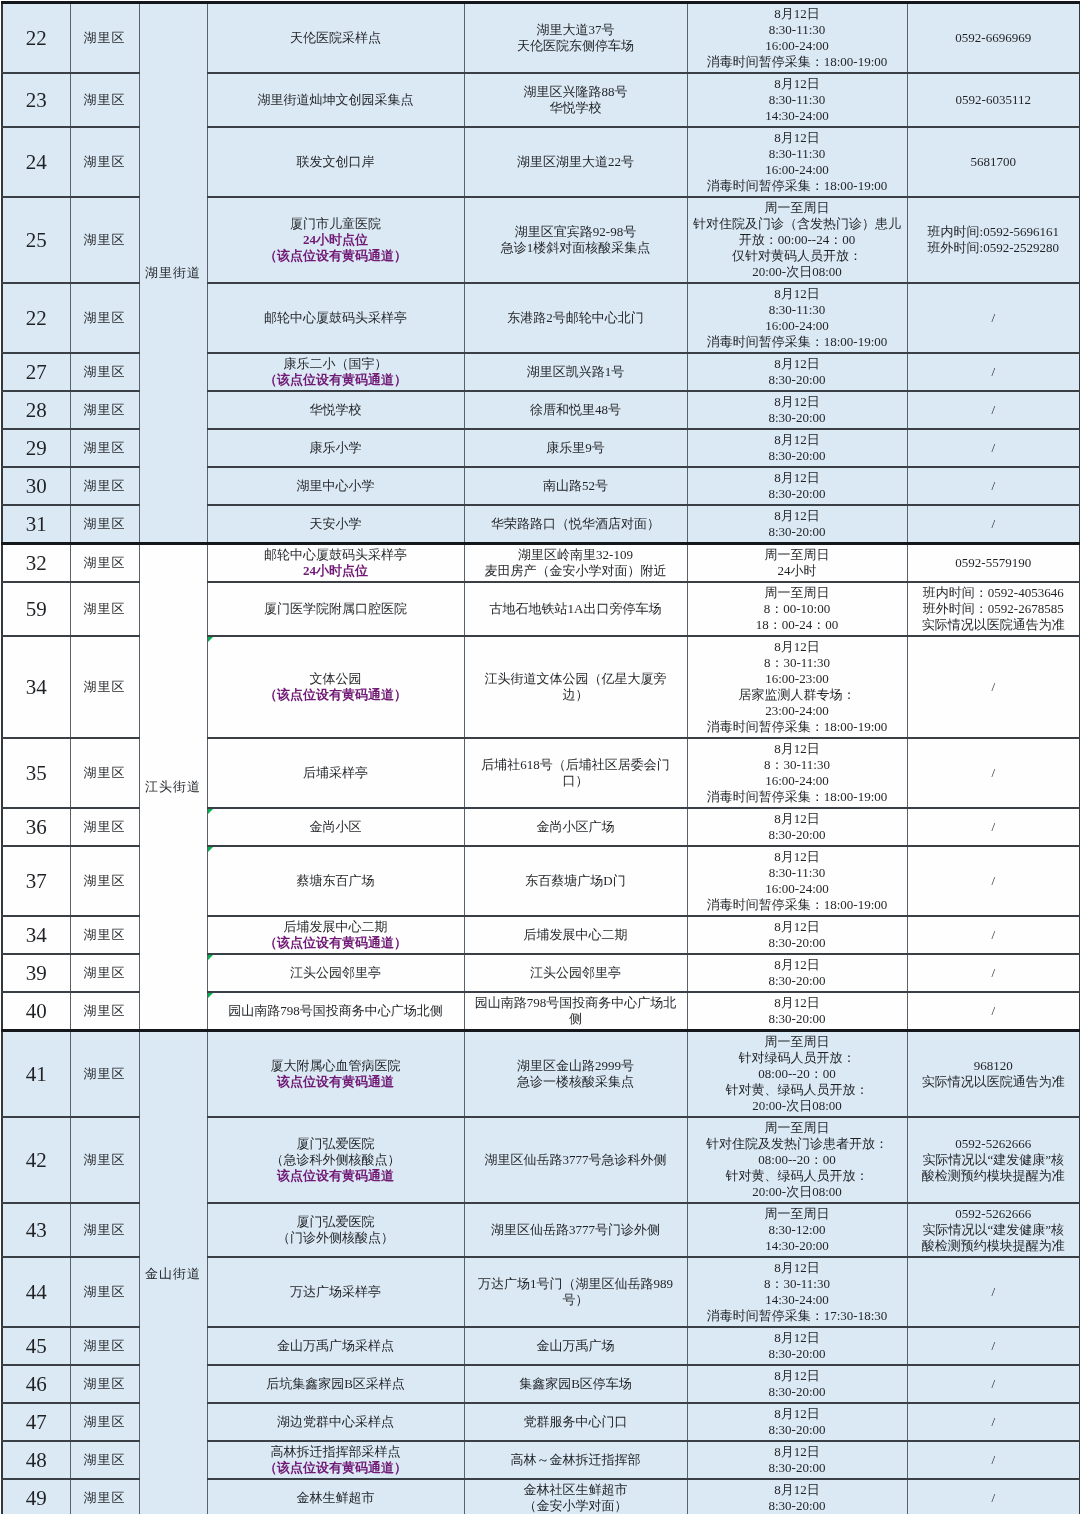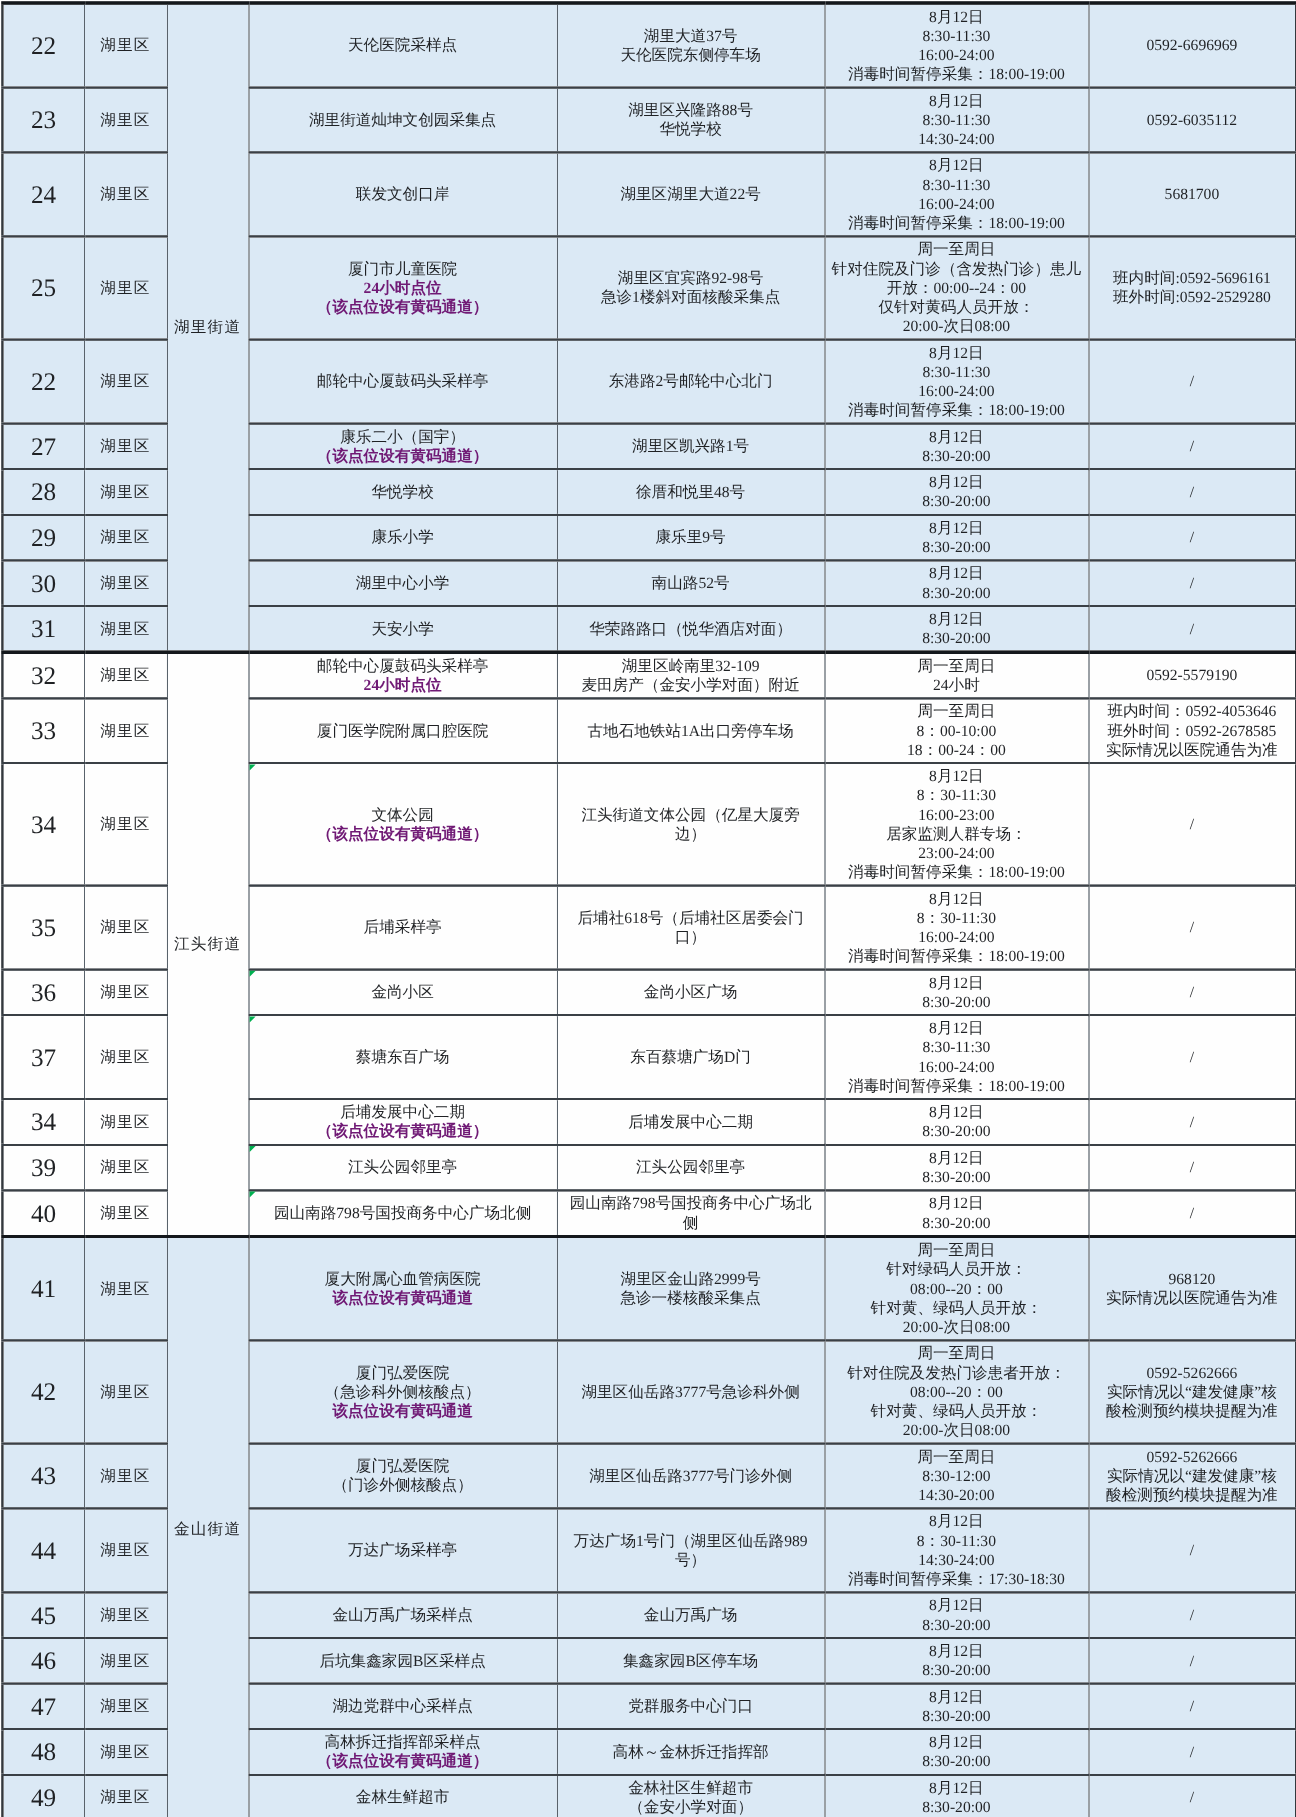--- a/index.html
+++ b/index.html
@@ -286,21 +286,21 @@
           <td class="c-time">
             <div class="ln">周一至周日</div>
             <div class="ln">24小时</div>
           </td>
           <td class="c-phone">
             <div class="ln">0592-5579190</div>
           </td>
         </tr>
         <tr class="g-white">
           <td class="c-num">
-            <div class="ln">33</div>
+            <div class="ln">59</div>
           </td>
           <td class="c-district">
             <div class="ln">湖里区</div>
           </td>
           <td class="c-name">
             <div class="ln">厦门医学院附属口腔医院</div>
           </td>
           <td class="c-addr">
             <div class="ln">古地石地铁站1A出口旁停车场</div>
           </td>

